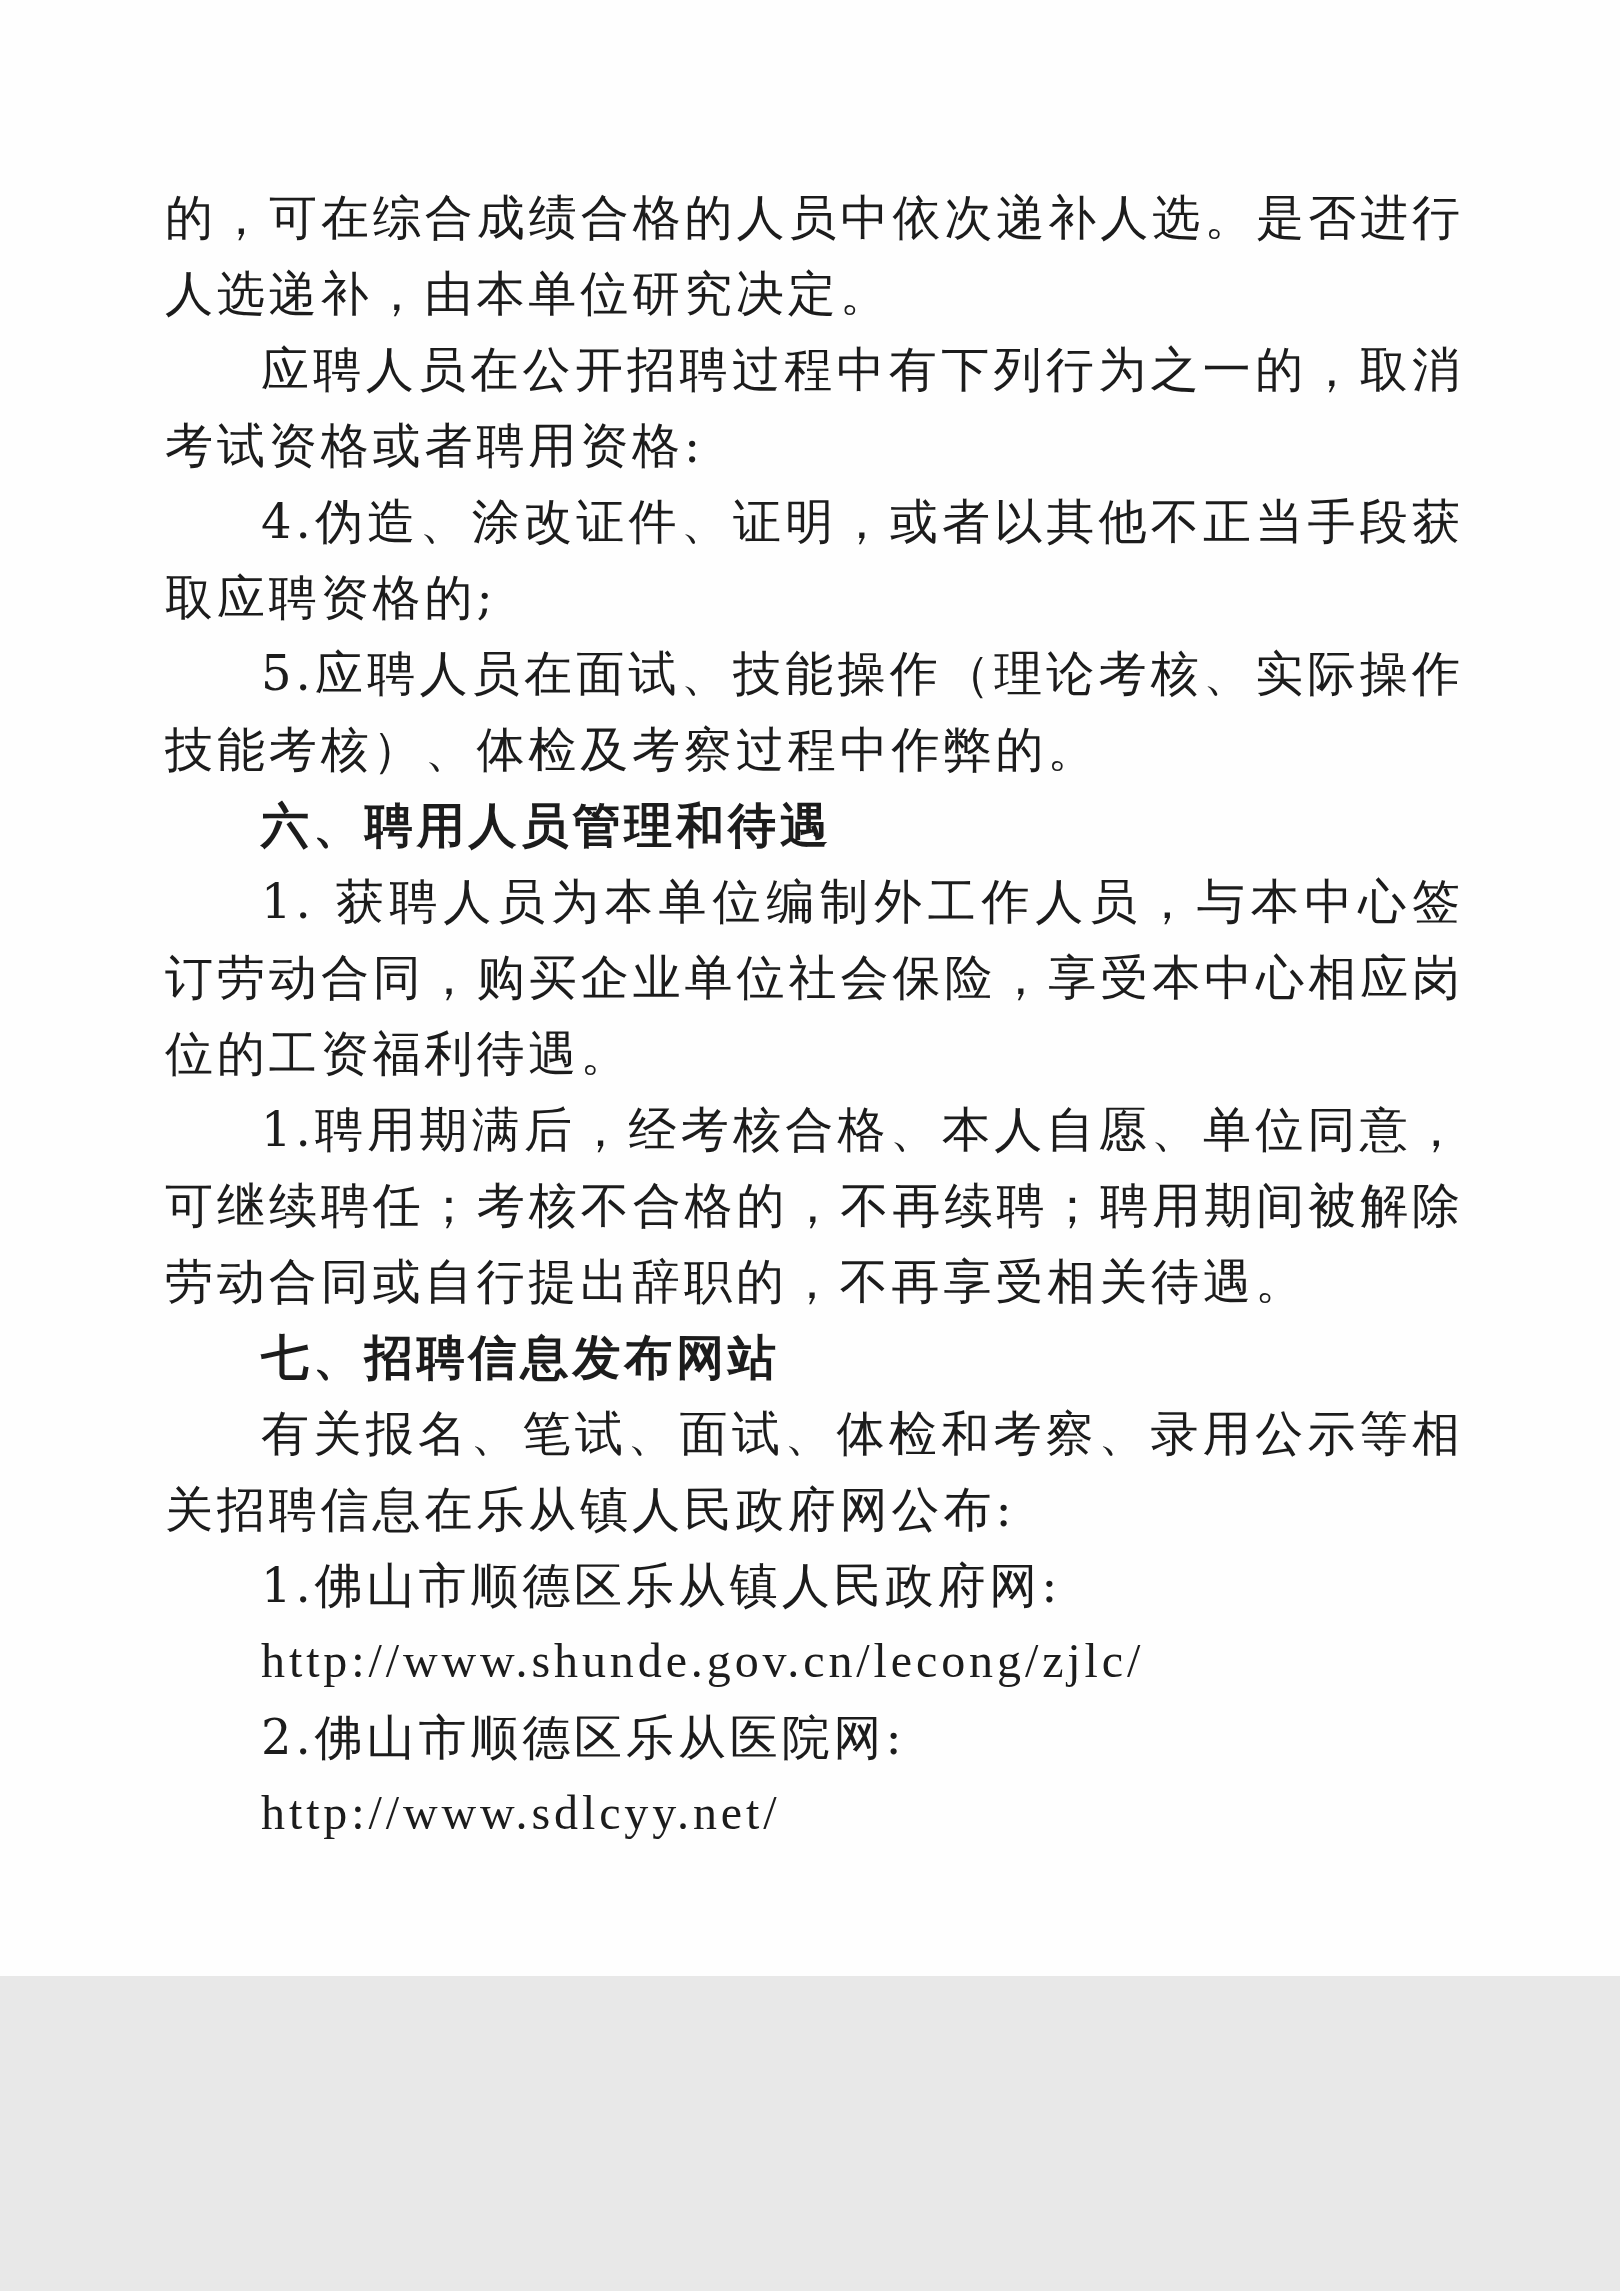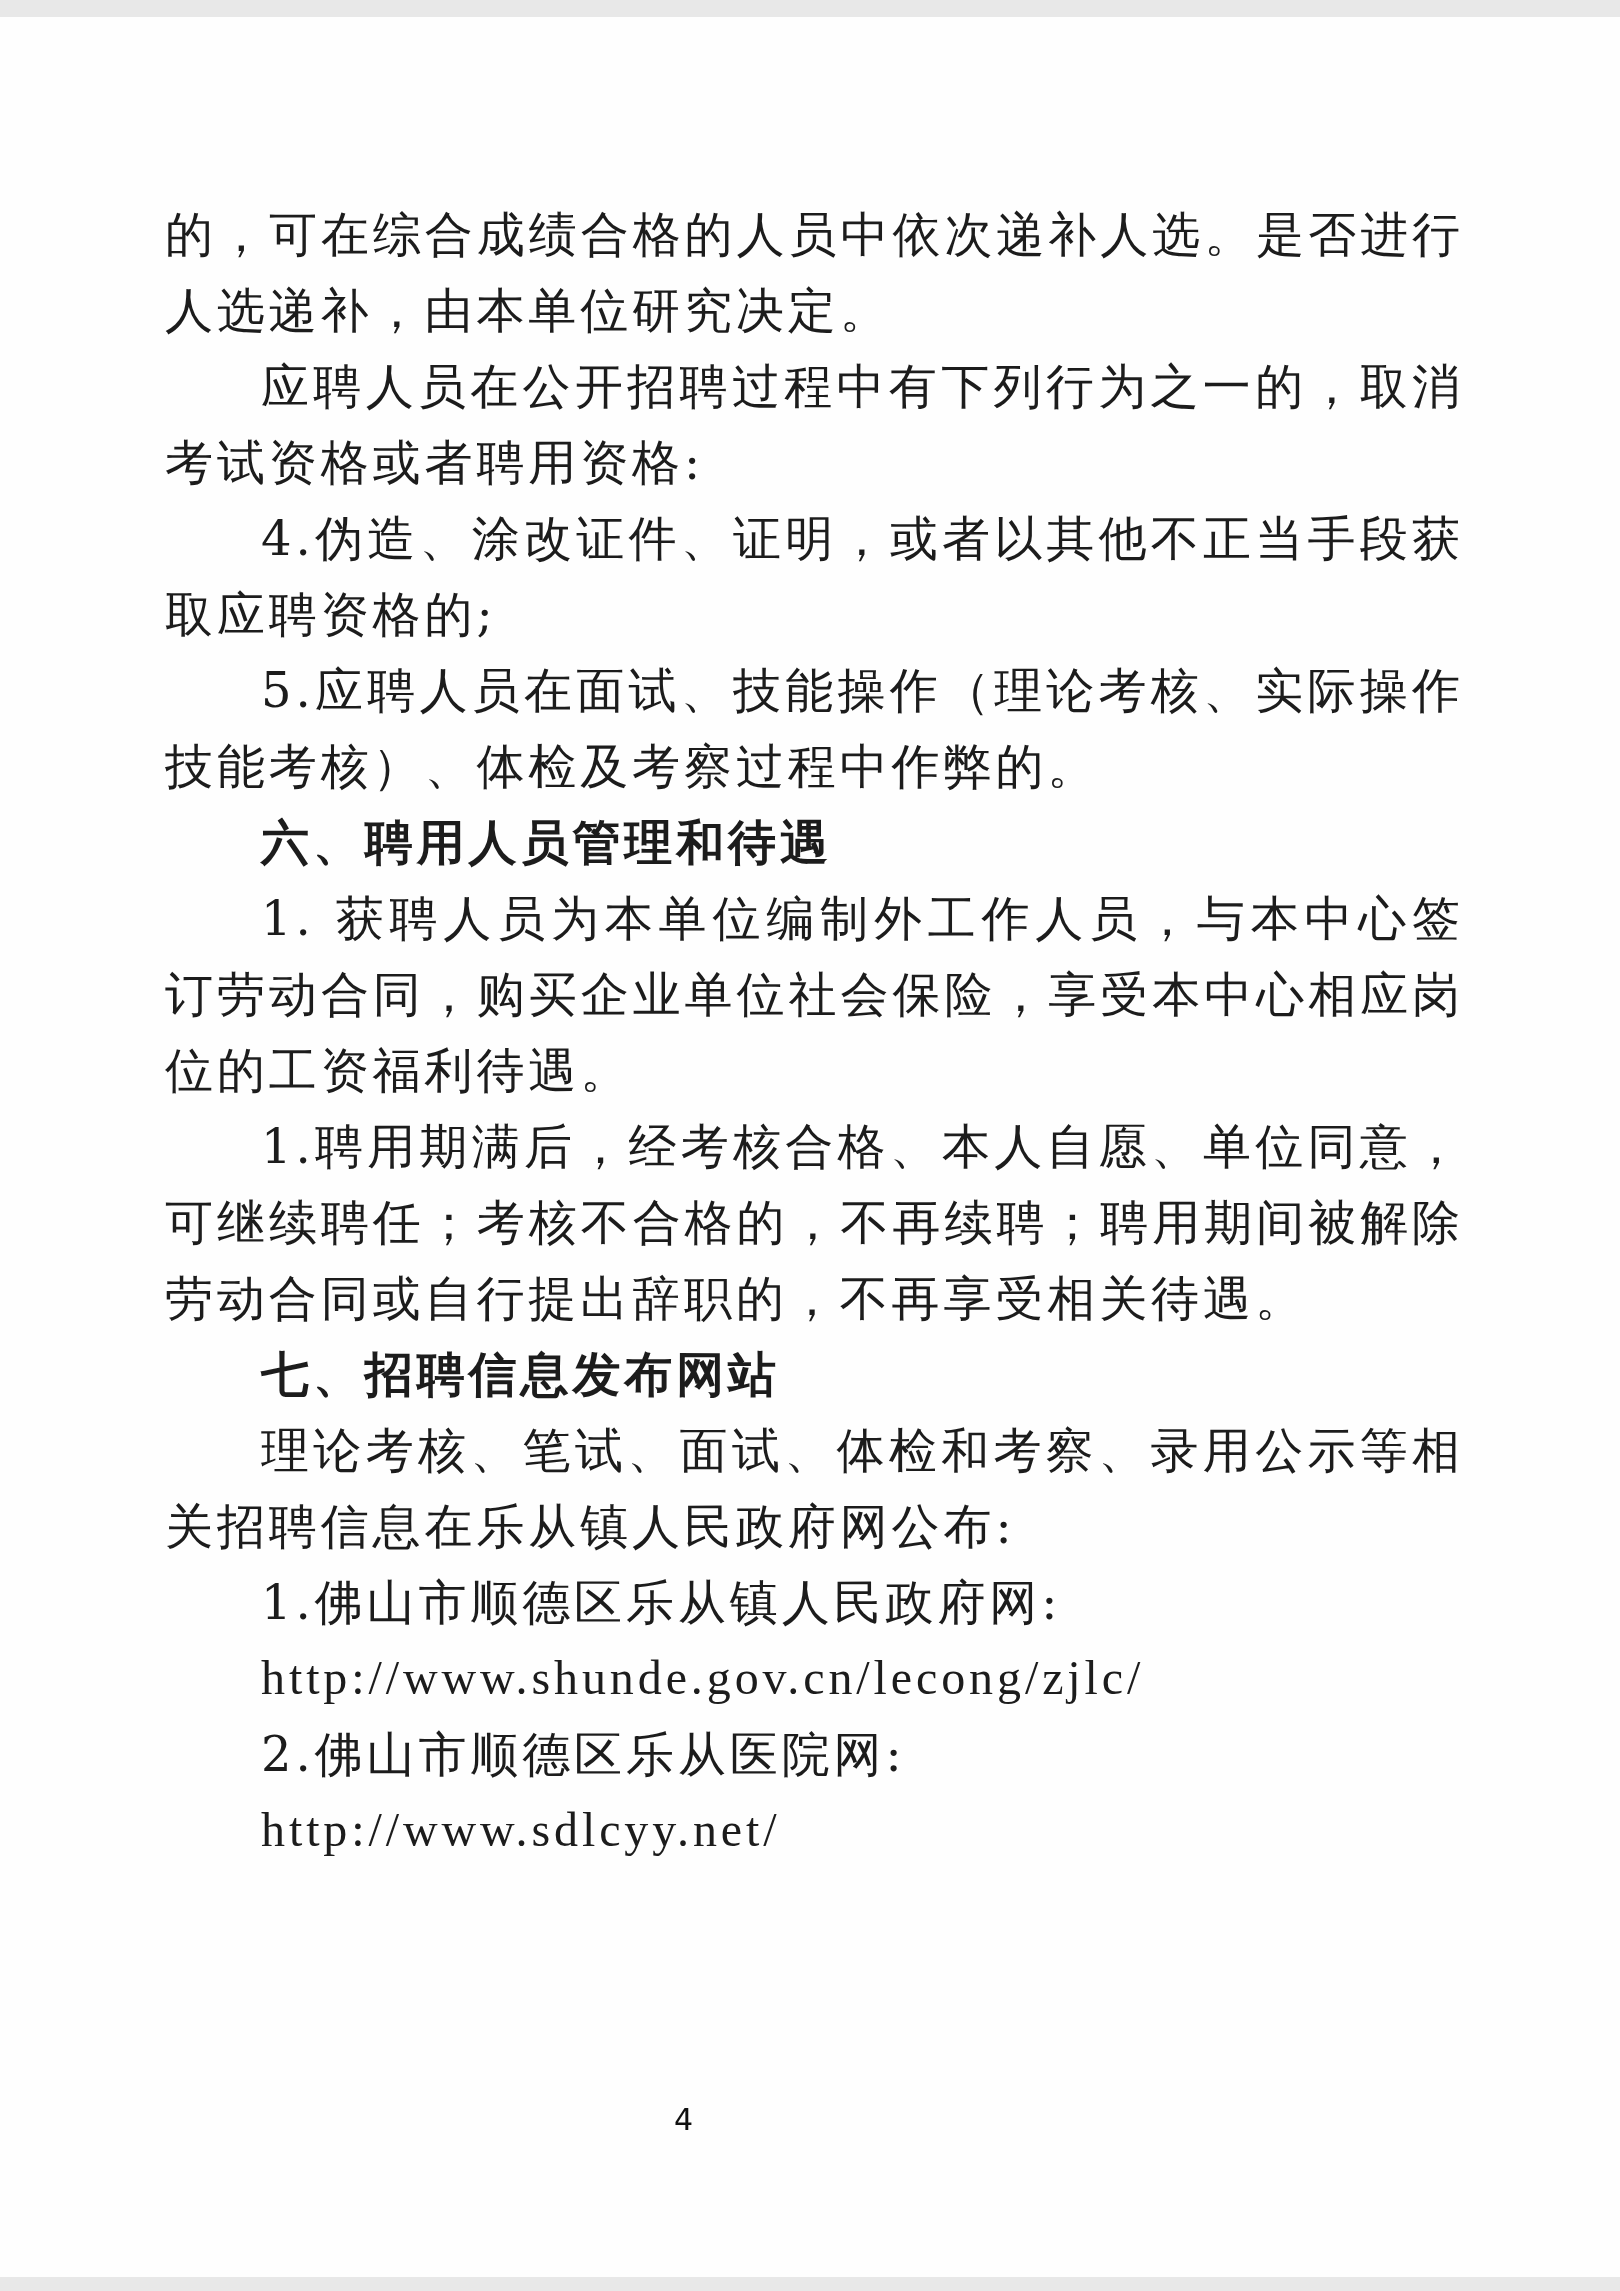--- a/index.html
+++ b/index.html
@@ -3,22 +3,22 @@
 <meta charset="utf-8">
 <style>
   html, body {
     margin: 0;
     padding: 0;
     background: #e8e8e8;
   }
   .page {
     position: relative;
     width: 1620px;
-    height: 2260px;
-    margin: 17px auto;
+    height: 1976px;
+    margin: 0 auto;
     background: #fefefe;
     overflow: hidden;
     font-family: "DejaVu Serif", "Liberation Serif", serif;
     color: #1c1c1c;
   }
   .content {
     position: absolute;
     left: 165px;
     top: 179px;
     width: 1299px;
@@ -67,21 +67,21 @@
 <div class="page">
   <div class="content">
     <p class="body-text">的，可在综合成绩合格的人员中依次递补人选。是否进行人选递补，由本单位研究决定。</p>
     <p class="body-text indent">应聘人员在公开招聘过程中有下列行为之一的，取消考试资格或者聘用资格:</p>
     <p class="body-text indent">4.伪造、涂改证件、证明，或者以其他不正当手段获取应聘资格的;</p>
     <p class="body-text indent">5.应聘人员在面试、技能操作（理论考核、实际操作技能考核）、体检及考察过程中作弊的。</p>
     <p class="heading indent">六、聘用人员管理和待遇</p>
     <p class="body-text indent">1. 获聘人员为本单位编制外工作人员，与本中心签订劳动合同，购买企业单位社会保险，享受本中心相应岗位的工资福利待遇。</p>
     <p class="body-text indent">1.聘用期满后，经考核合格、本人自愿、单位同意，可继续聘任；考核不合格的，不再续聘；聘用期间被解除劳动合同或自行提出辞职的，不再享受相关待遇。</p>
     <p class="heading indent">七、招聘信息发布网站</p>
-    <p class="body-text indent">理论考核、笔试、面试、体检和考察、录用公示等相关招聘信息在乐从镇人民政府网公布:</p>
+    <p class="body-text indent">有关报名、笔试、面试、体检和考察、录用公示等相关招聘信息在乐从镇人民政府网公布:</p>
     <p class="body-text indent">1.佛山市顺德区乐从镇人民政府网:</p>
     <p class="url indent">http://www.shunde.gov.cn/lecong/zjlc/</p>
     <p class="body-text indent">2.佛山市顺德区乐从医院网:</p>
     <p class="url indent">http://www.sdlcyy.net/</p>
   </div>
 
   <div class="page-number">4</div>
 
   <div class="scan-artifact artifact-1"></div>
   <div class="scan-artifact artifact-2"></div>

